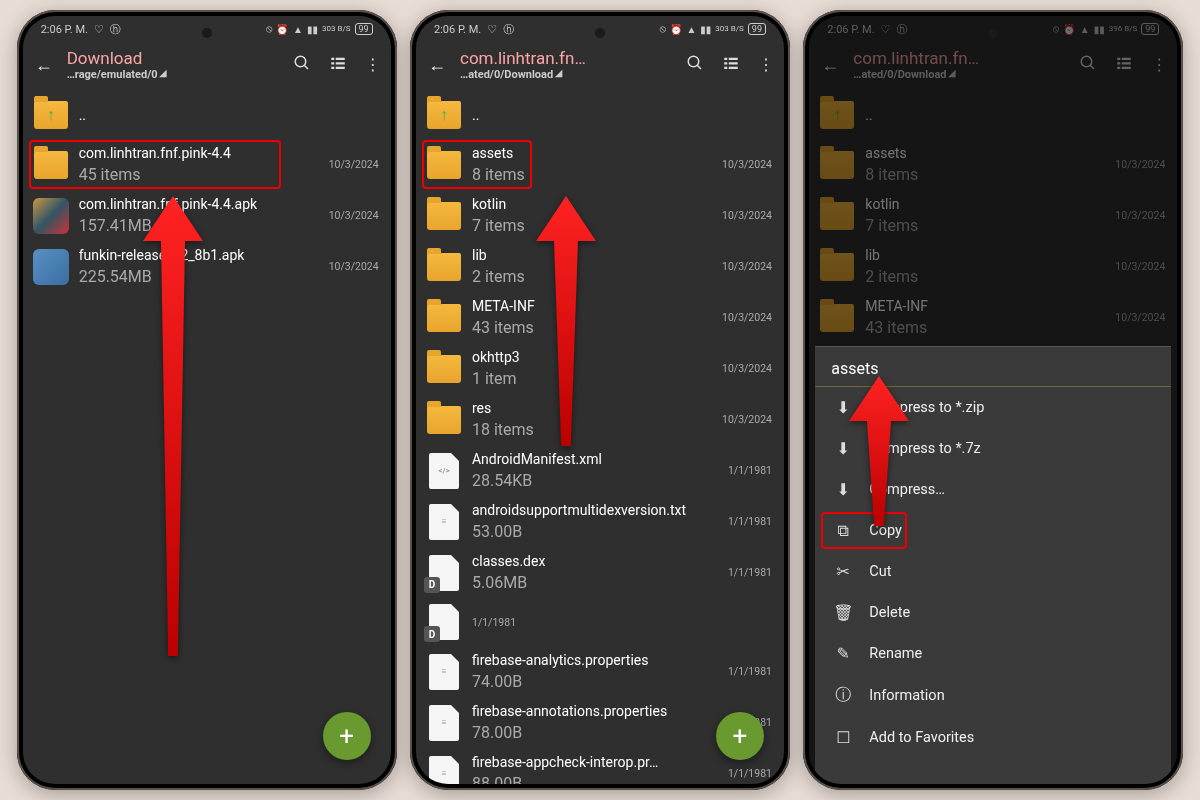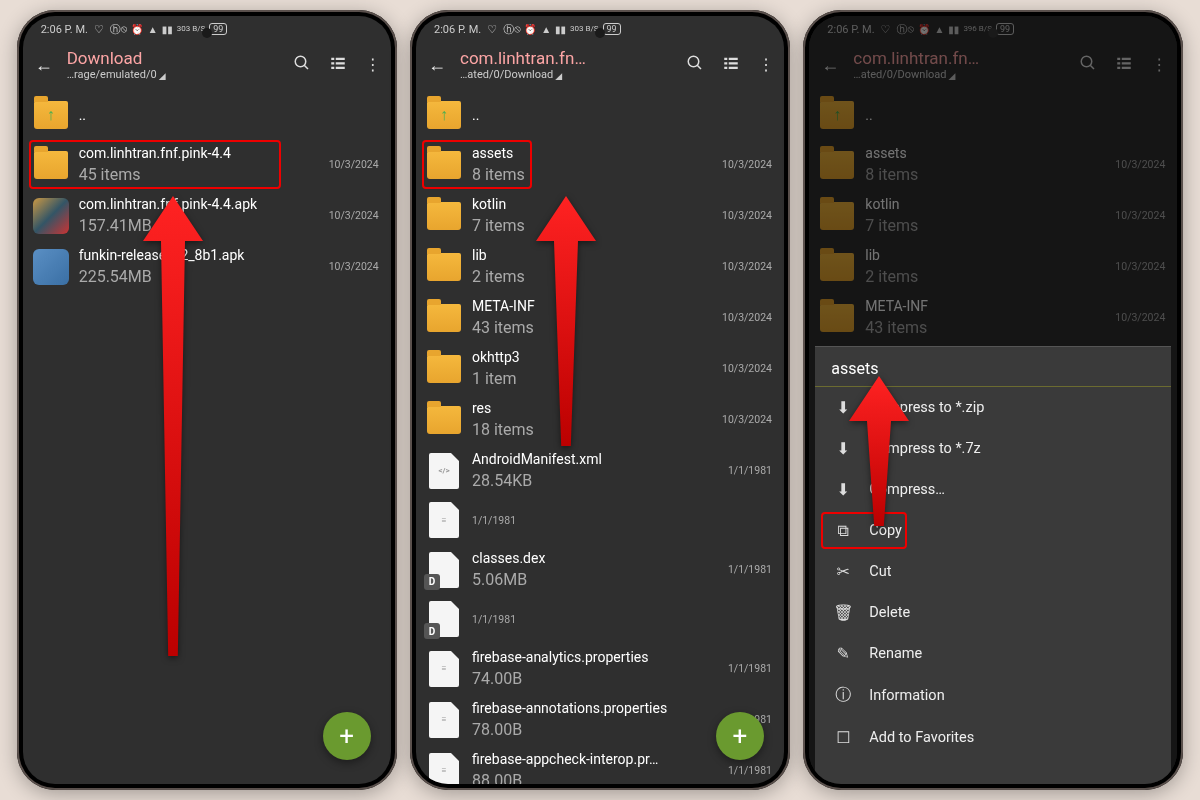--- a/index.html
+++ b/index.html
@@ -41,38 +41,38 @@
     background: #2f2f2f;
     border-radius: 32px;
     overflow: hidden;
     position: relative;
     color: #eee;
     font-size: 13px;
   }
   .status-bar {
     height: 26px;
     display: flex;
-    justify-content: flex-start;
+    justify-content: space-between;
     align-items: center;
     padding: 8px 18px;
     font-size: 11px;
     color: #ccc;
   }
   .status-left { display: flex; gap: 6px; align-items: center; }
   .status-right { display: flex; gap: 4px; align-items: center; font-size: 10px; }
   .header {
     display: flex;
     align-items: center;
     padding: 6px 10px 10px;
     gap: 12px;
   }
   .back-arrow { width: 22px; text-align: center; font-size: 18px; cursor: pointer; }
   .title-block { flex: 1; min-width: 0; }
   .title { font-size: 17px; font-weight: 400; color: #fca5a5; white-space: nowrap; overflow: hidden; text-overflow: ellipsis; }
-  .subtitle { font-size: 11px; color: #ccc; display: flex; align-items: flex-end; gap: 2px; white-space: nowrap; overflow: hidden; text-overflow: ellipsis; }
+  .subtitle { font-size: 11px; color: #ccc; display: flex; align-items: flex-start; gap: 2px; white-space: nowrap; overflow: hidden; text-overflow: ellipsis; font-weight: bold; }
   .header-icons { display: flex; gap: 18px; align-items: center; font-size: 16px; }
   .icon-btn { cursor: pointer; color: #ddd; }
 
   .list { overflow: hidden; }
   .row {
     display: flex;
     align-items: center;
     padding: 6px 10px;
     gap: 10px;
     min-height: 46px;
@@ -441,20 +441,24 @@
         <div class="row-sub">28.54KB</div>
       </div>
       <div class="row-date">1/1/1981</div>
     </div>
         <div class="row">
       <div class="thumb">
             <div class="file-icon">
               <span class="file-tag">≡</span>
             </div>
           </div>
+      <div class="row-text">
+        <div class="row-name">androidsupportmultidexversion.txt</div>
+        <div class="row-sub">53.00B</div>
+      </div>
       <div class="row-date">1/1/1981</div>
     </div>
         <div class="row">
       <div class="thumb">
             <div class="file-icon"></div>
             <div class="dex-badge">D</div>
           </div>
       <div class="row-text">
         <div class="row-name">classes.dex</div>
         <div class="row-sub">5.06MB</div>

